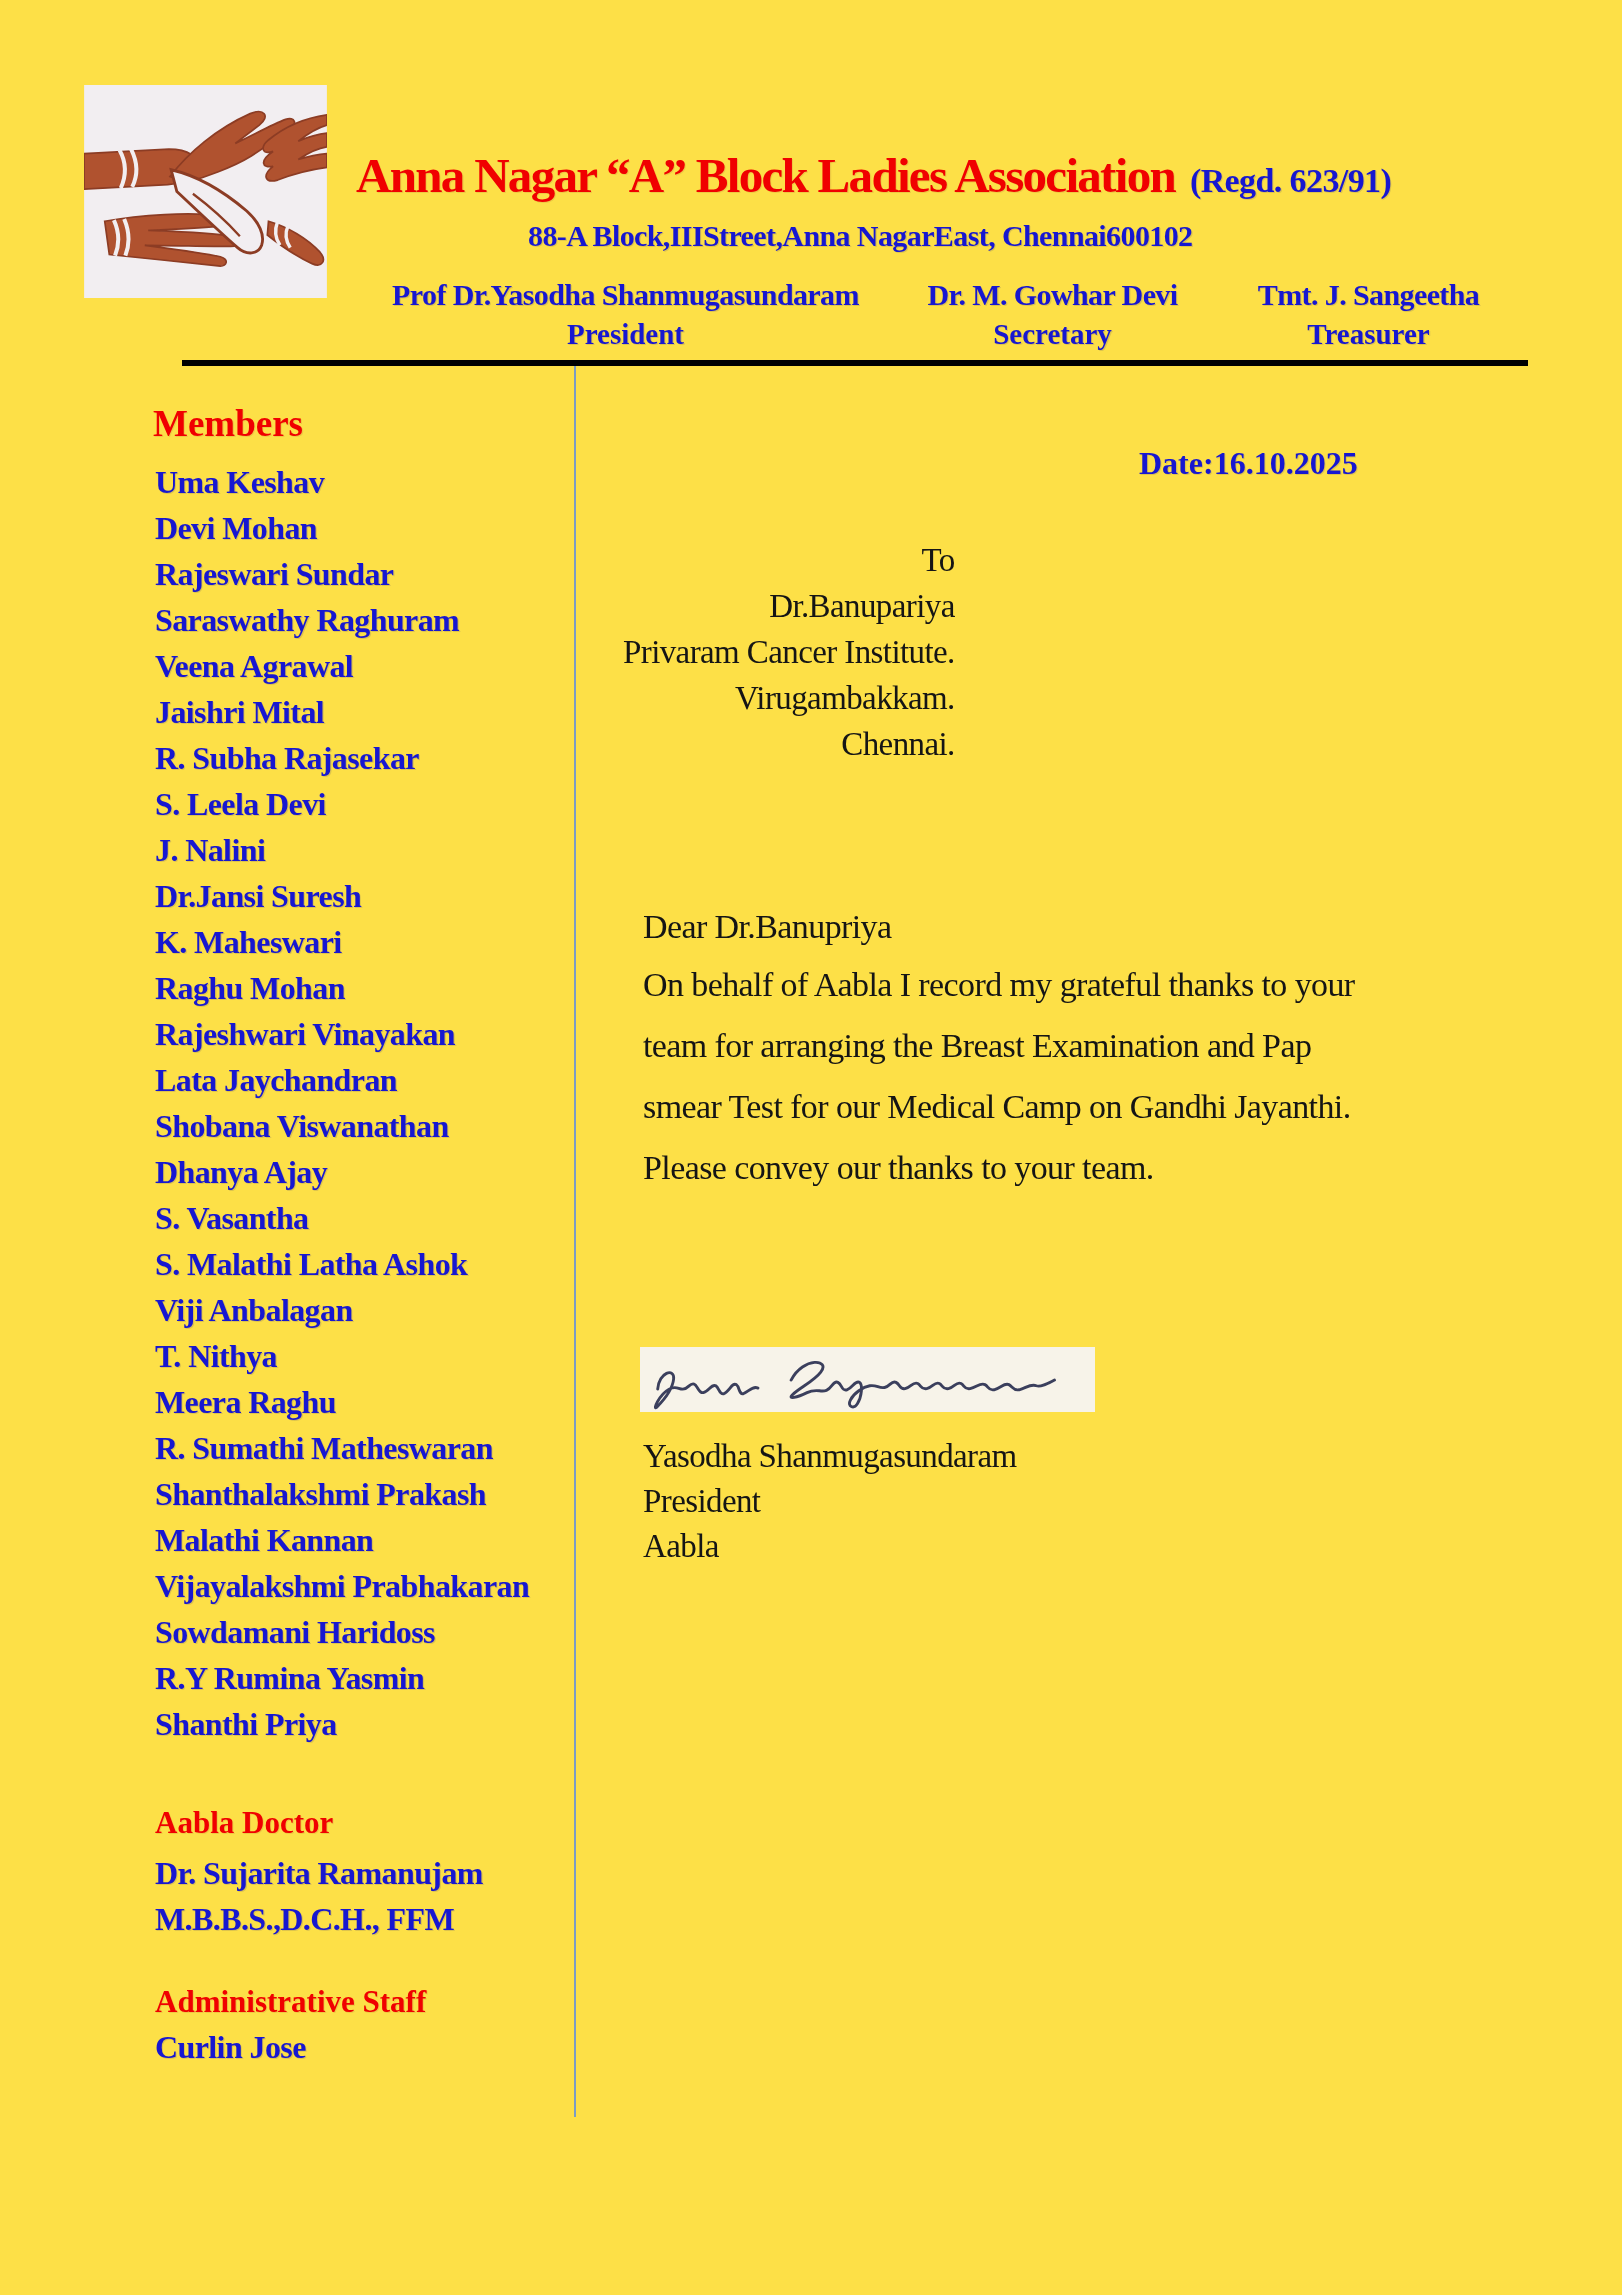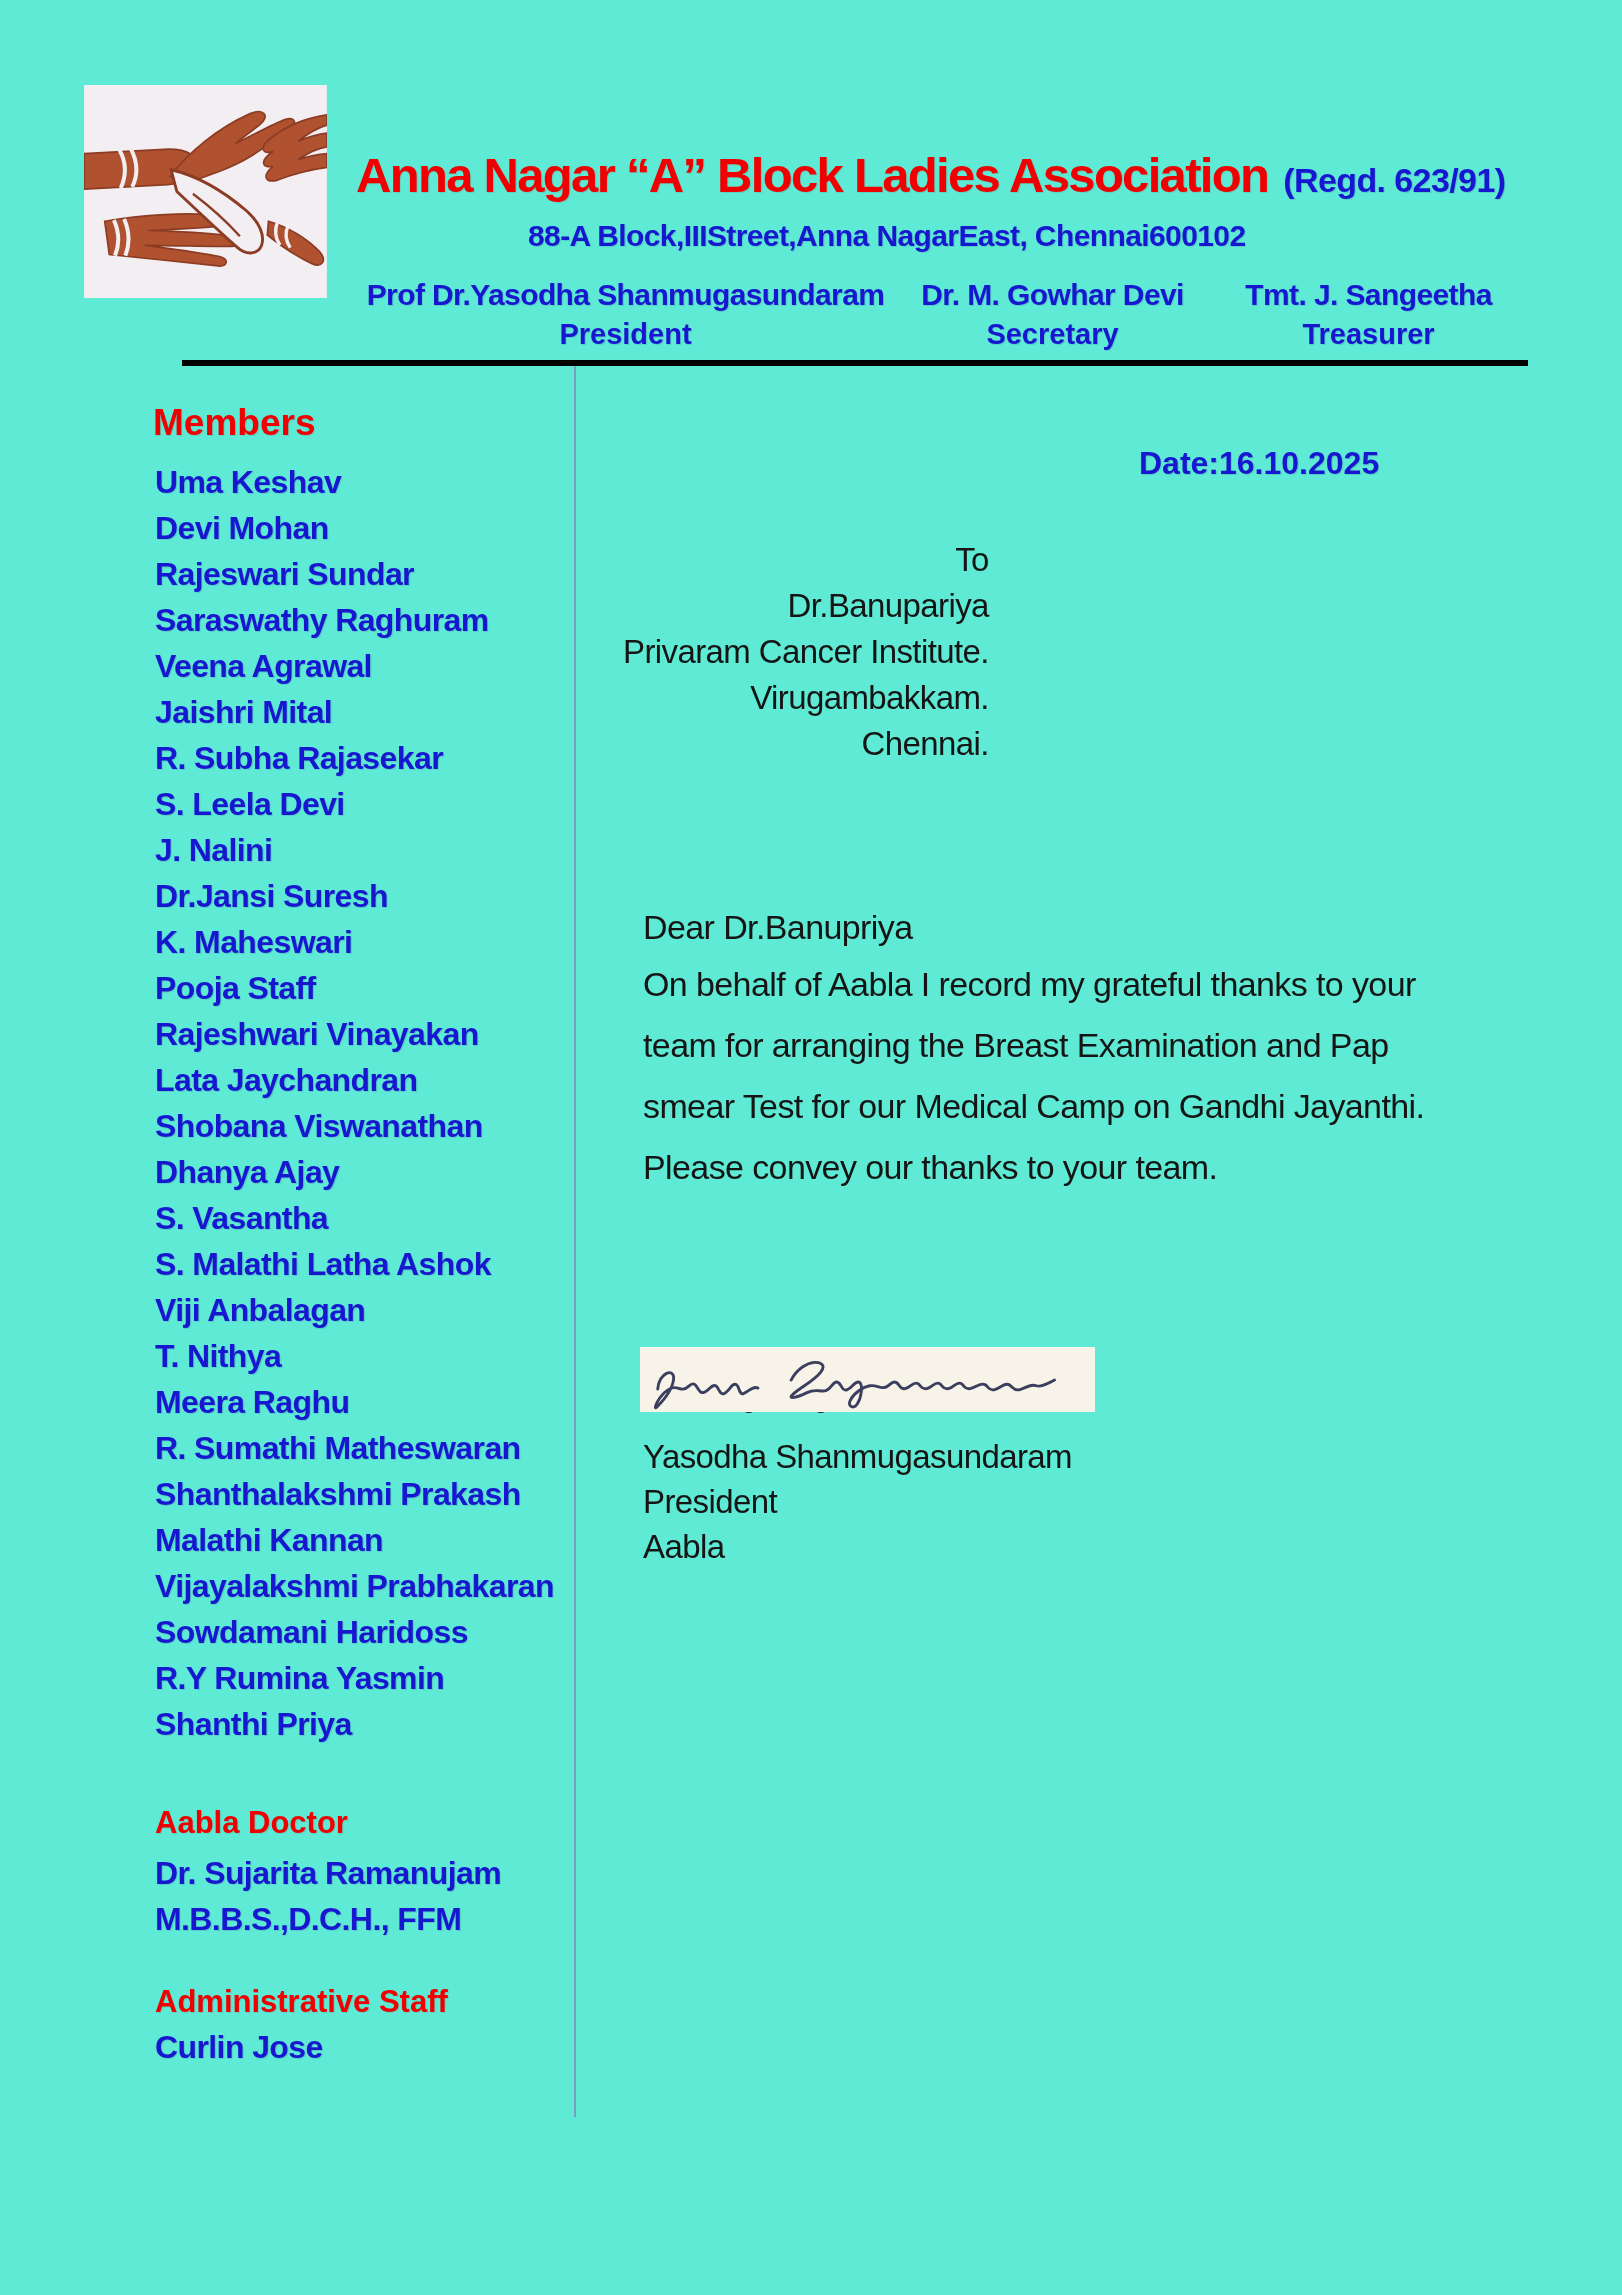--- a/index.html
+++ b/index.html
@@ -1,20 +1,20 @@
 <!DOCTYPE html>
 <html style="font-size:9.2px"><head>
 <meta charset="utf-8">
 <style>
   html,body{margin:0;padding:0;background:#e8e8e8;}
   .page{
     position:relative;
     width:1623px;height:2295px;
-    background:#5eead4;
-    font-family:Liberation Sans, sans-serif;
+    background:#fde047;
+    font-family:Liberation Serif, serif;
     overflow:hidden;
   }
   .abs{position:absolute;}
   
   .logo-box{left:84px;top:85px;width:243px;height:213px;}
   .title-row{left:356px;top:147px;width:1182px;white-space:nowrap;}
   .assoc-title{
     display:inline-block;
     font-size:49px;font-weight:bold;color:#f00000;
     letter-spacing:-1.7px;
@@ -130,21 +130,21 @@
     <div>Devi Mohan</div>
     <div>Rajeswari Sundar</div>
     <div>Saraswathy Raghuram</div>
     <div>Veena Agrawal</div>
     <div>Jaishri Mital</div>
     <div>R. Subha Rajasekar</div>
     <div>S. Leela Devi</div>
     <div>J. Nalini</div>
     <div>Dr.Jansi Suresh</div>
     <div>K. Maheswari</div>
-    <div>Pooja Staff</div>
+    <div>Raghu Mohan</div>
     <div>Rajeshwari Vinayakan</div>
     <div>Lata Jaychandran</div>
     <div>Shobana Viswanathan</div>
     <div>Dhanya Ajay</div>
     <div>S. Vasantha</div>
     <div>S. Malathi Latha Ashok</div>
     <div>Viji Anbalagan</div>
     <div>T. Nithya</div>
     <div>Meera Raghu</div>
     <div>R. Sumathi Matheswaran</div>

